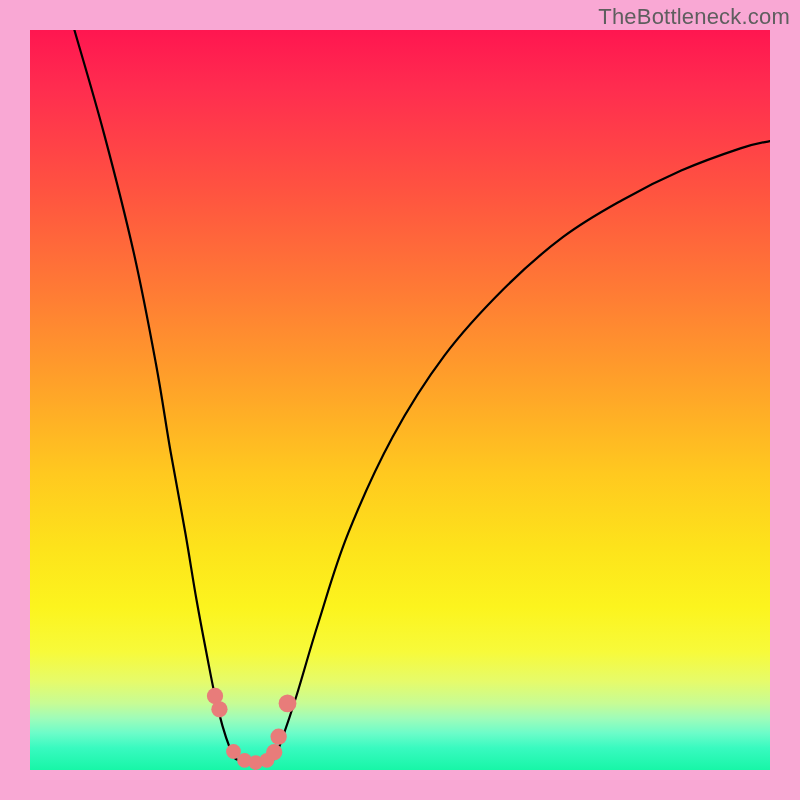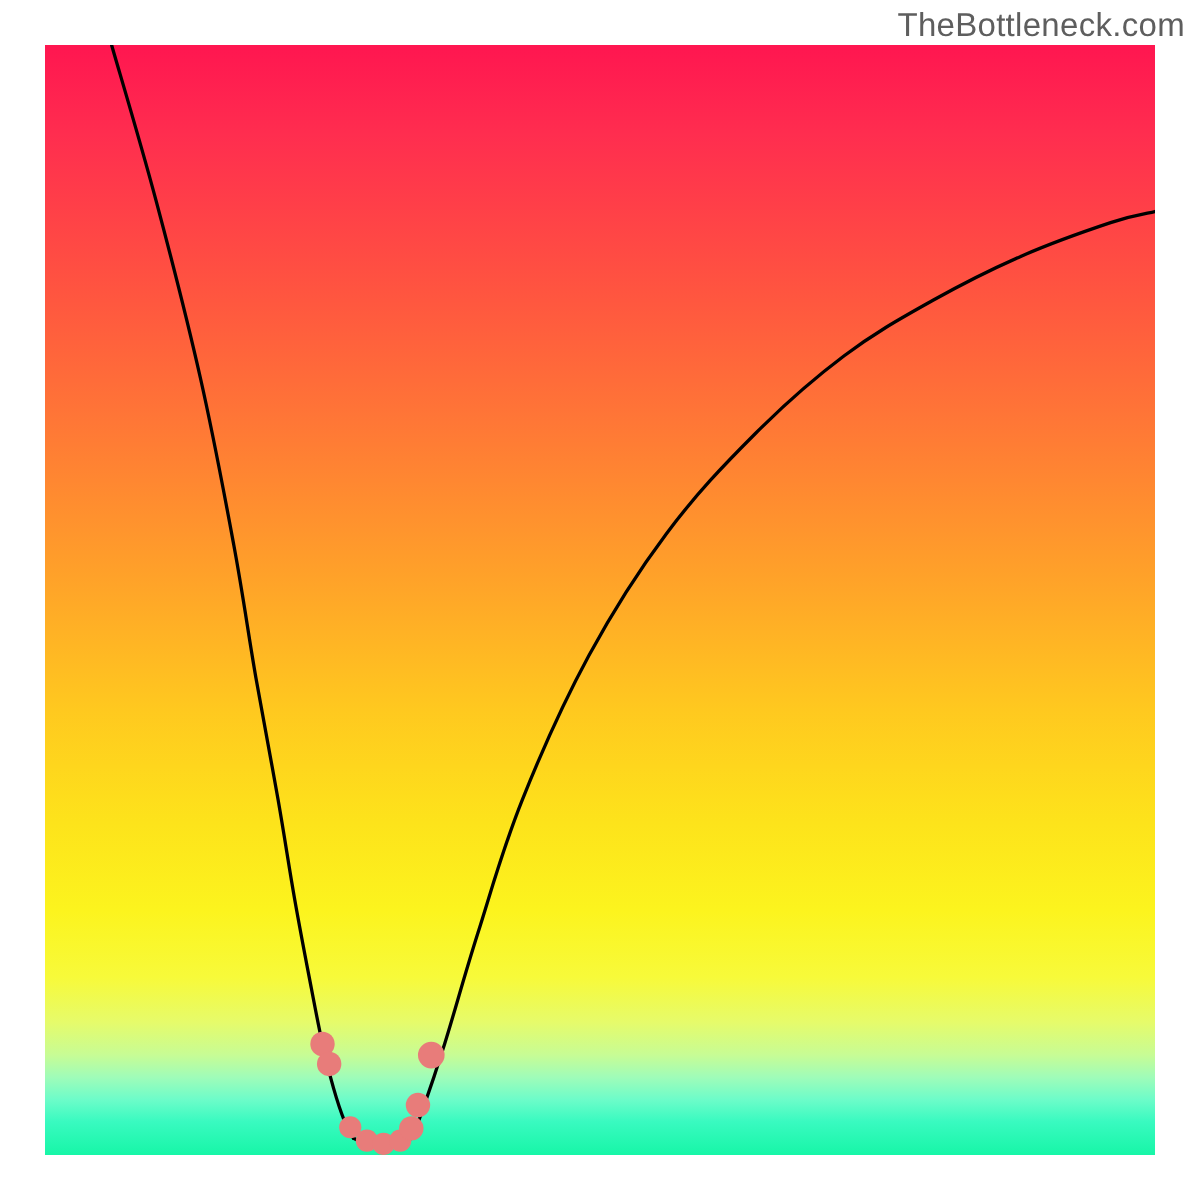--- a/index.html
+++ b/index.html
@@ -1,21 +1,21 @@
 <!DOCTYPE html>
 <html><head>
 <meta charset="utf-8">
 <style>
   * { margin: 0; padding: 0; box-sizing: border-box; }
   html, body { width: 800px; height: 800px; overflow: hidden; background: #000; }
   .frame {
     position: relative;
     width: 800px;
     height: 800px;
-    background: #ffffff;
+    background: #f9a8d4;
   }
   .watermark {
     position: absolute;
     top: 4px;
     right: 10px;
     font-family: Arial, Helvetica, sans-serif;
     font-size: 22px;
     font-weight: 500;
     color: #5e5e5e;
     letter-spacing: 0.2px;

